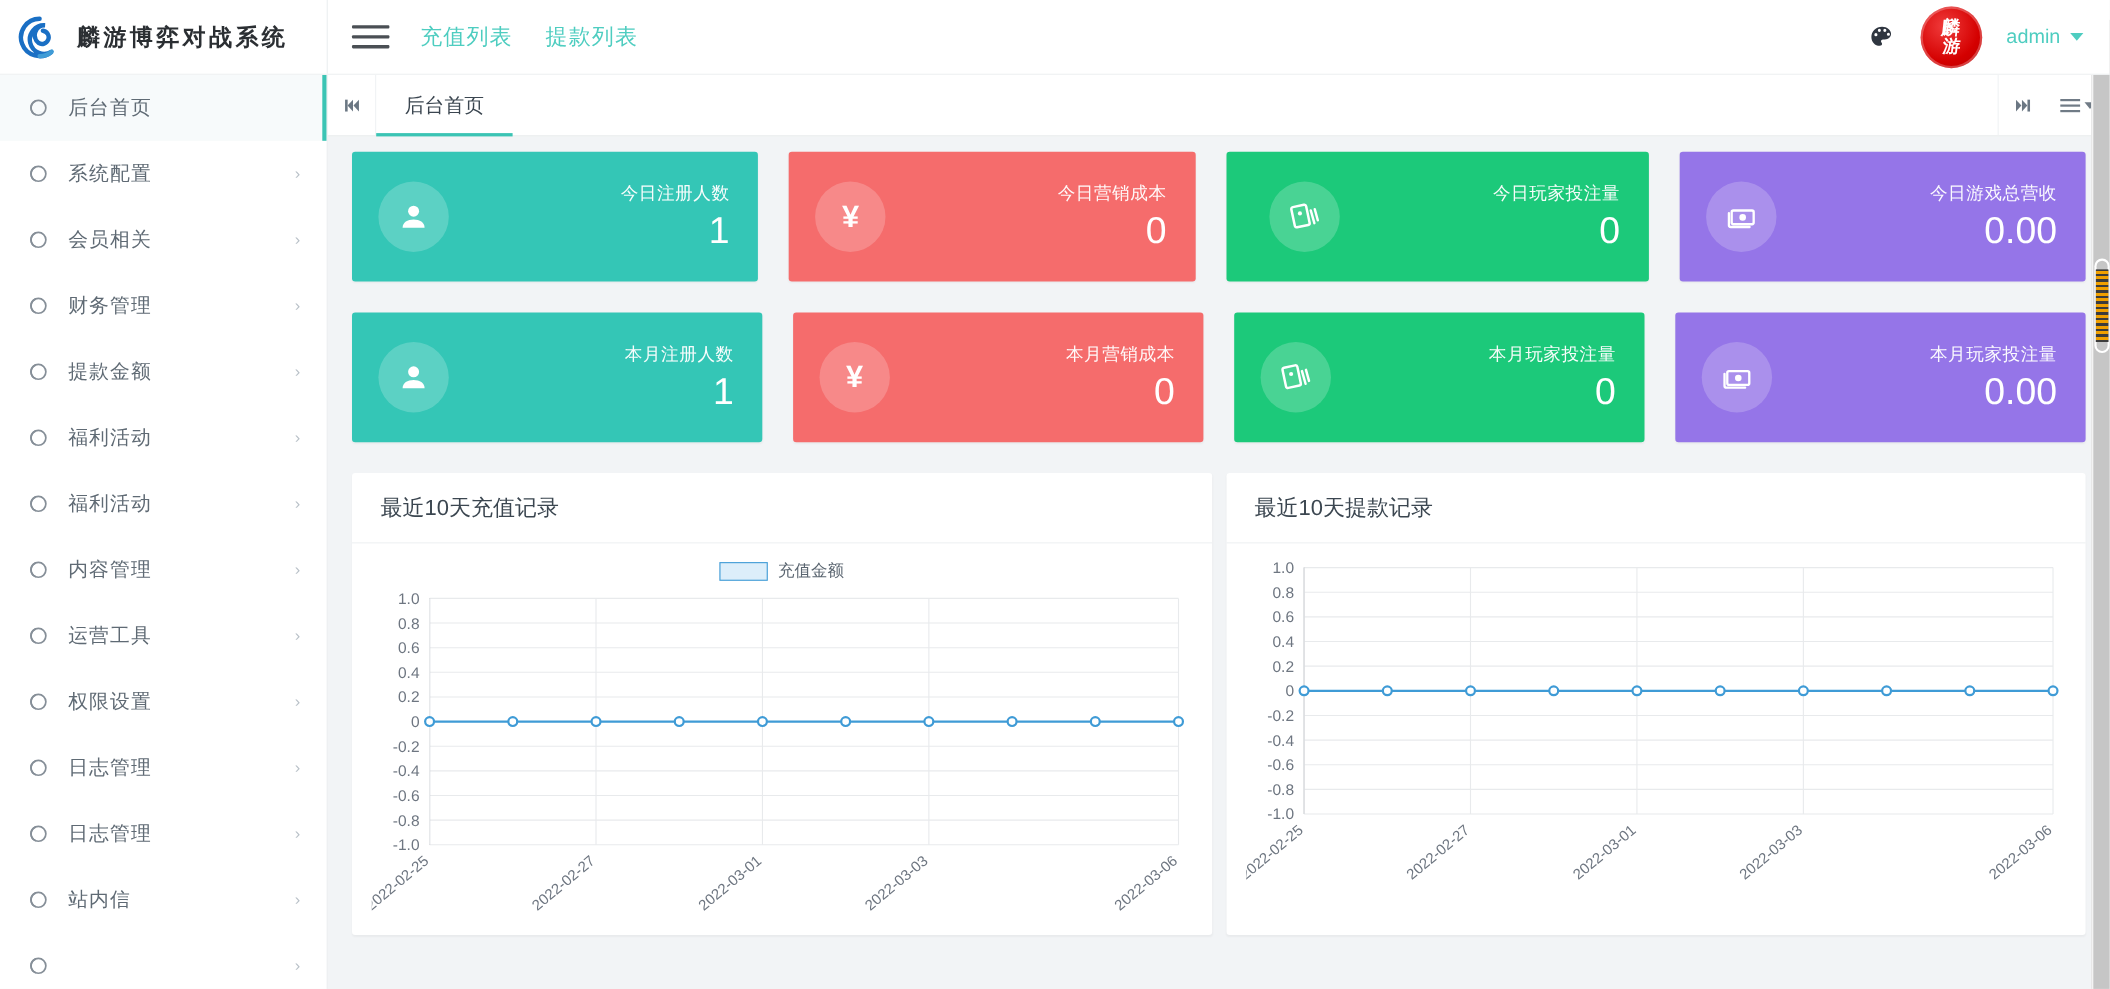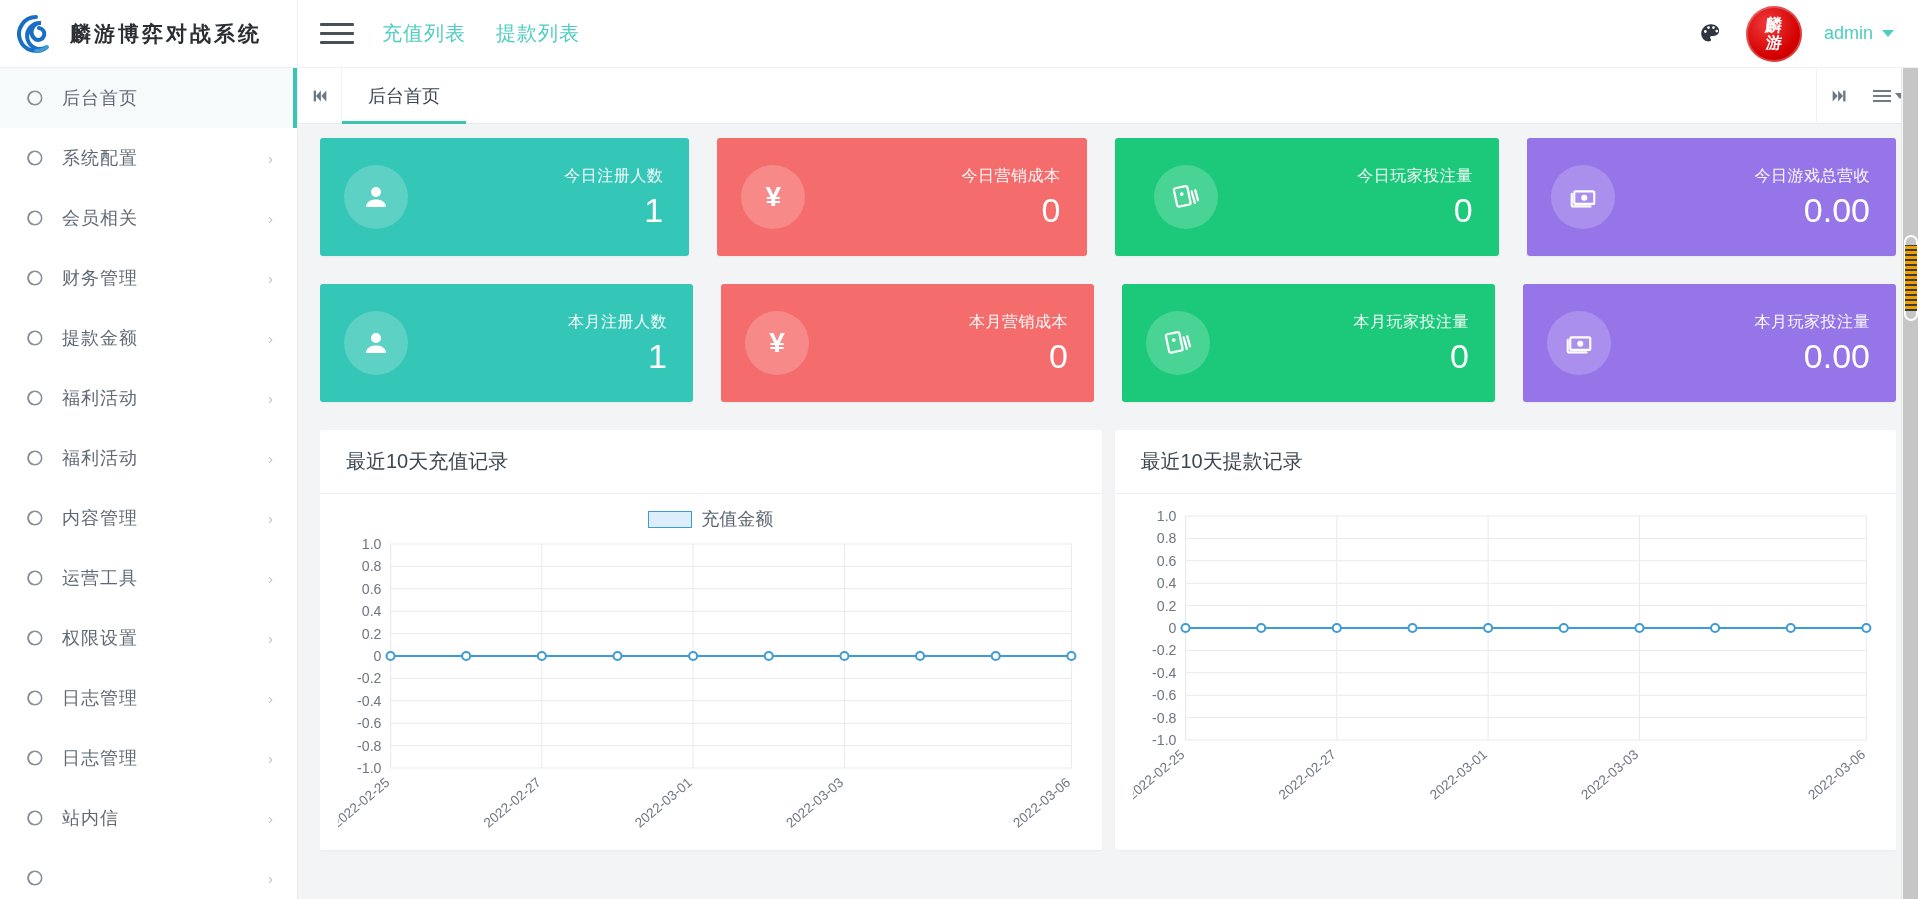--- a/index.html
+++ b/index.html
@@ -151,21 +151,21 @@
     font-size: 20px; color: #3b4650;
   }
   .panel-body { flex: 1; position: relative; padding: 12px 18px 0 18px; min-height: 0; }
   .chart-legend {
     display: flex; align-items: center; justify-content: center; gap: 9px;
     height: 26px; margin-bottom: 2px;
   }
   .legend-swatch {
     width: 44px; height: 17px; background: #dceefa; border: 1px solid #3f9bd6;
   }
-  .legend-label { font-size: 18px; color: #5a6570; }
+  .legend-label { font-size: 15px; color: #5a6570; }
   .chart-area { position: relative; width: 100%; height: 320px; }
   .chart-area svg { display: block; width: 100%; height: 100%; }
 
   
   .page-scrollbar {
     position: absolute; top: 0; right: 0; width: 17px; bottom: 0;
     background: #f7f7f7; border-left: 1px solid #e6e6e6; z-index: 20;
   }
   .sb-arrow-up {
     position: absolute; top: 0; left: 0; right: 0; height: 18px;

